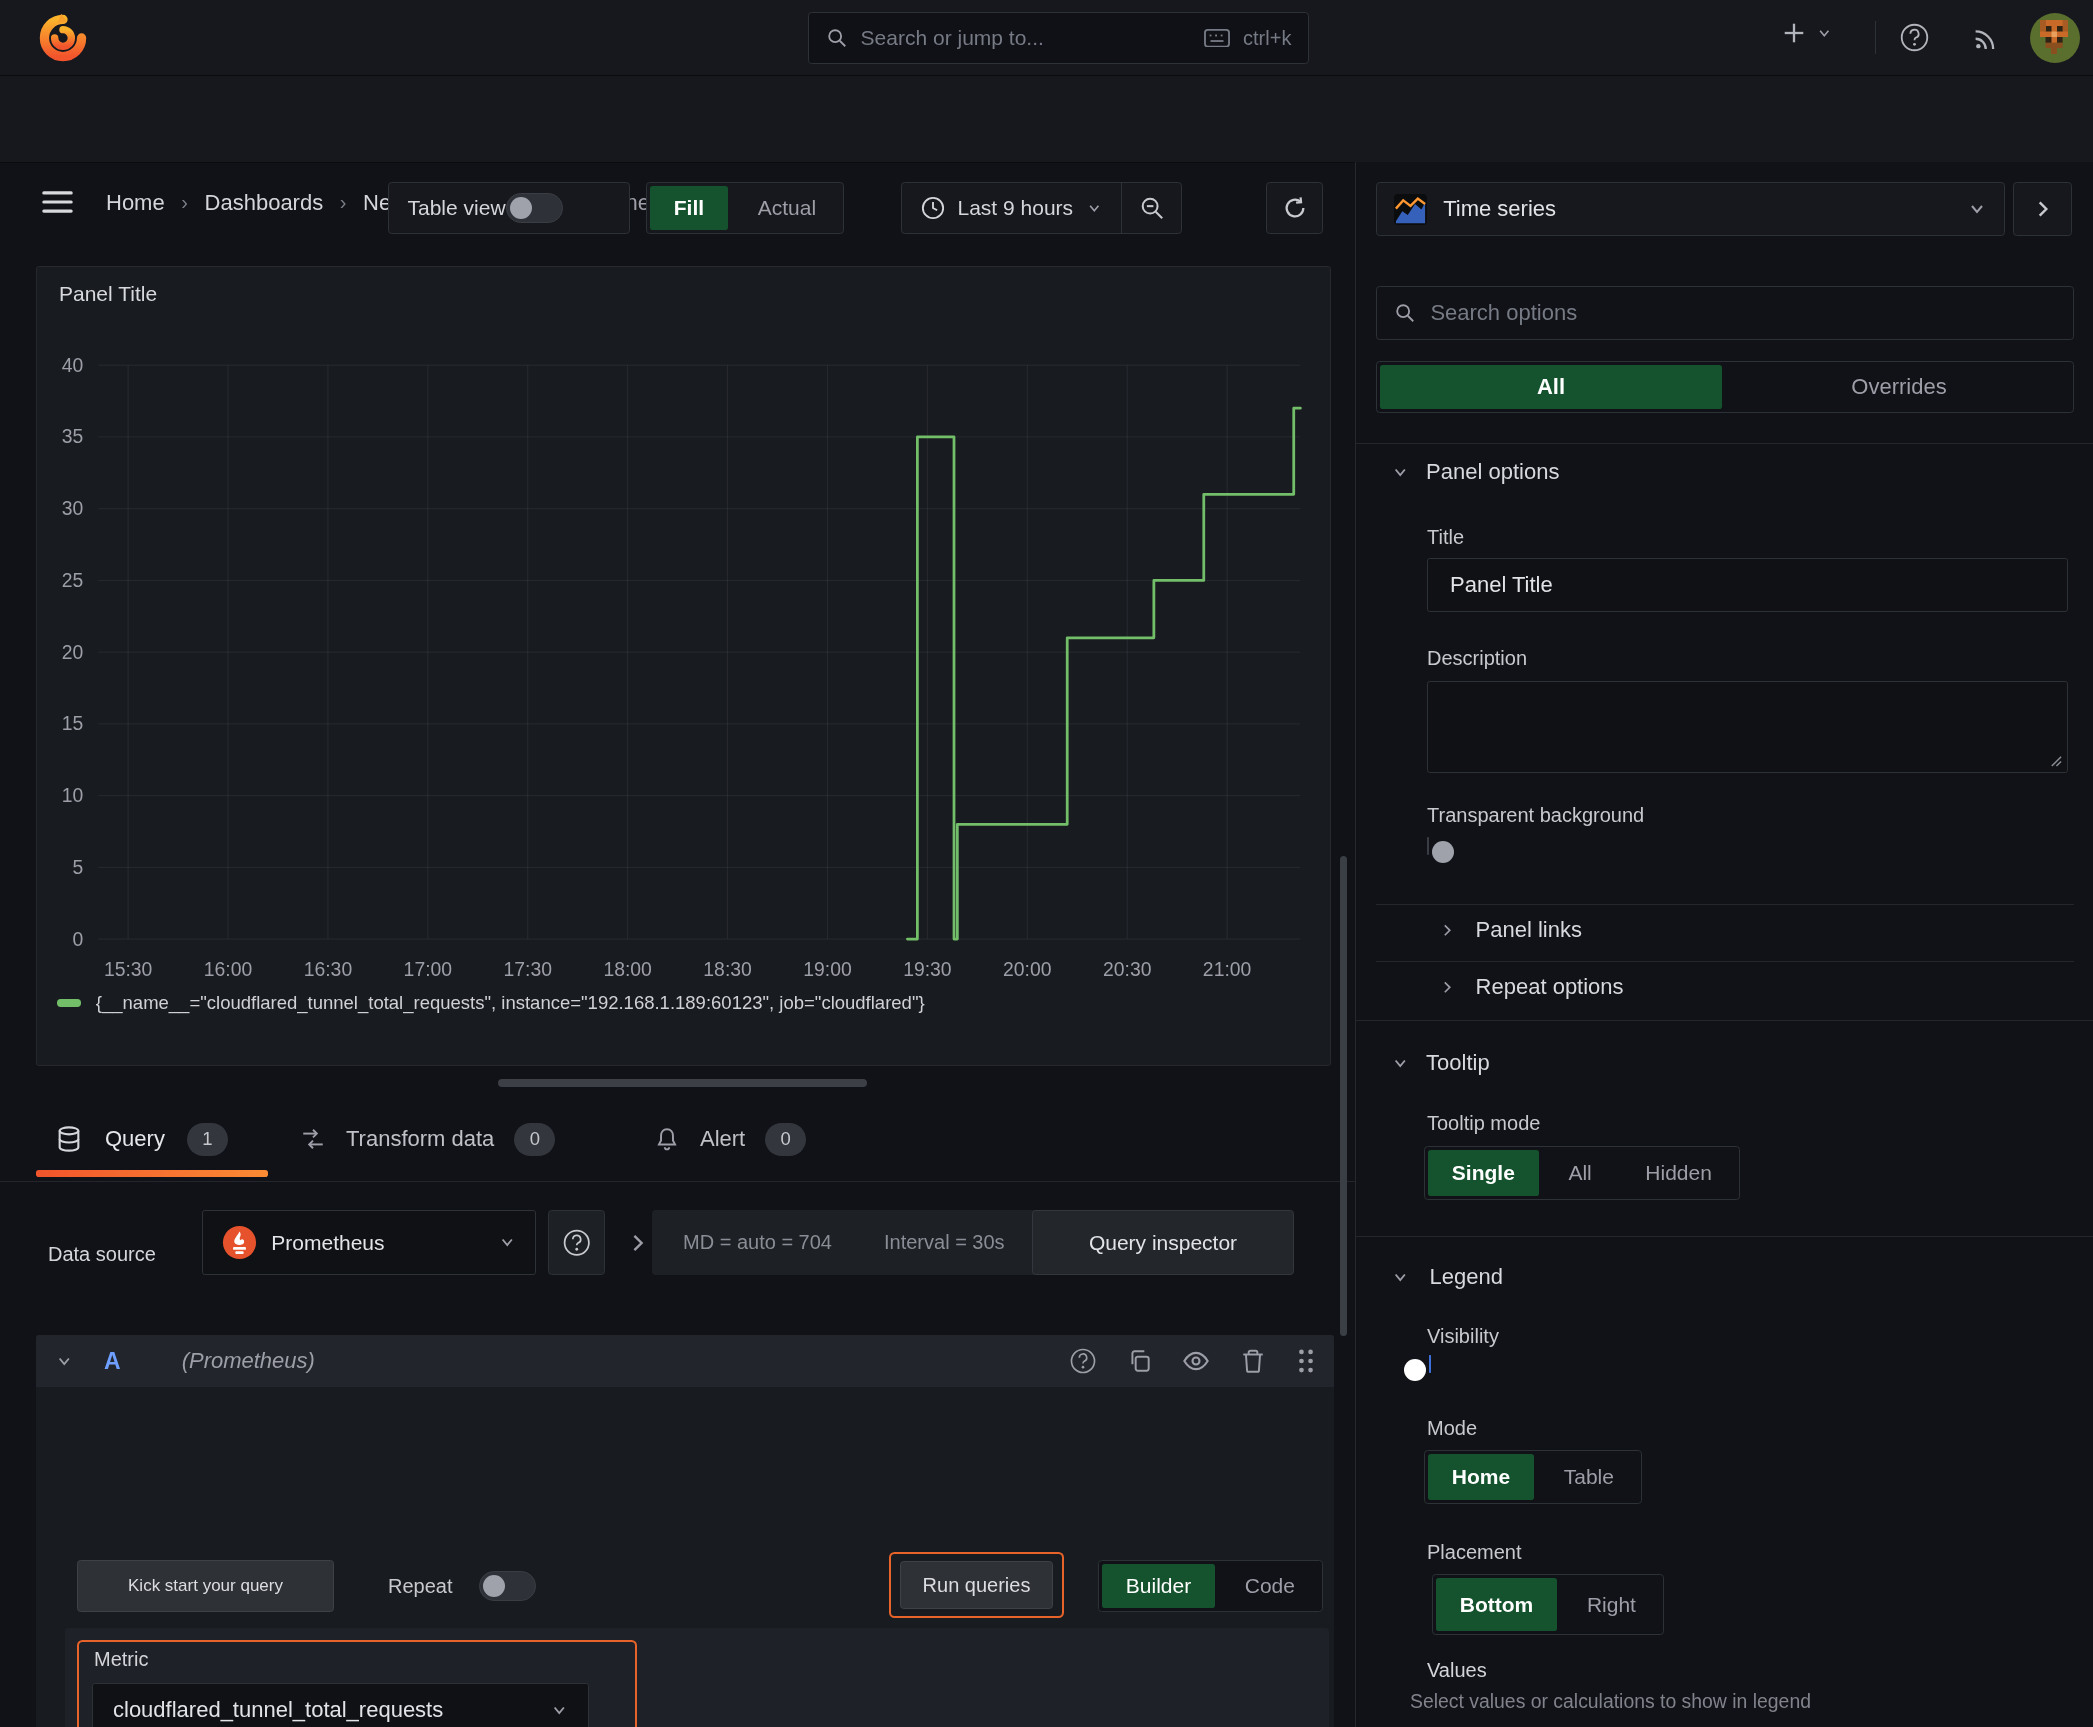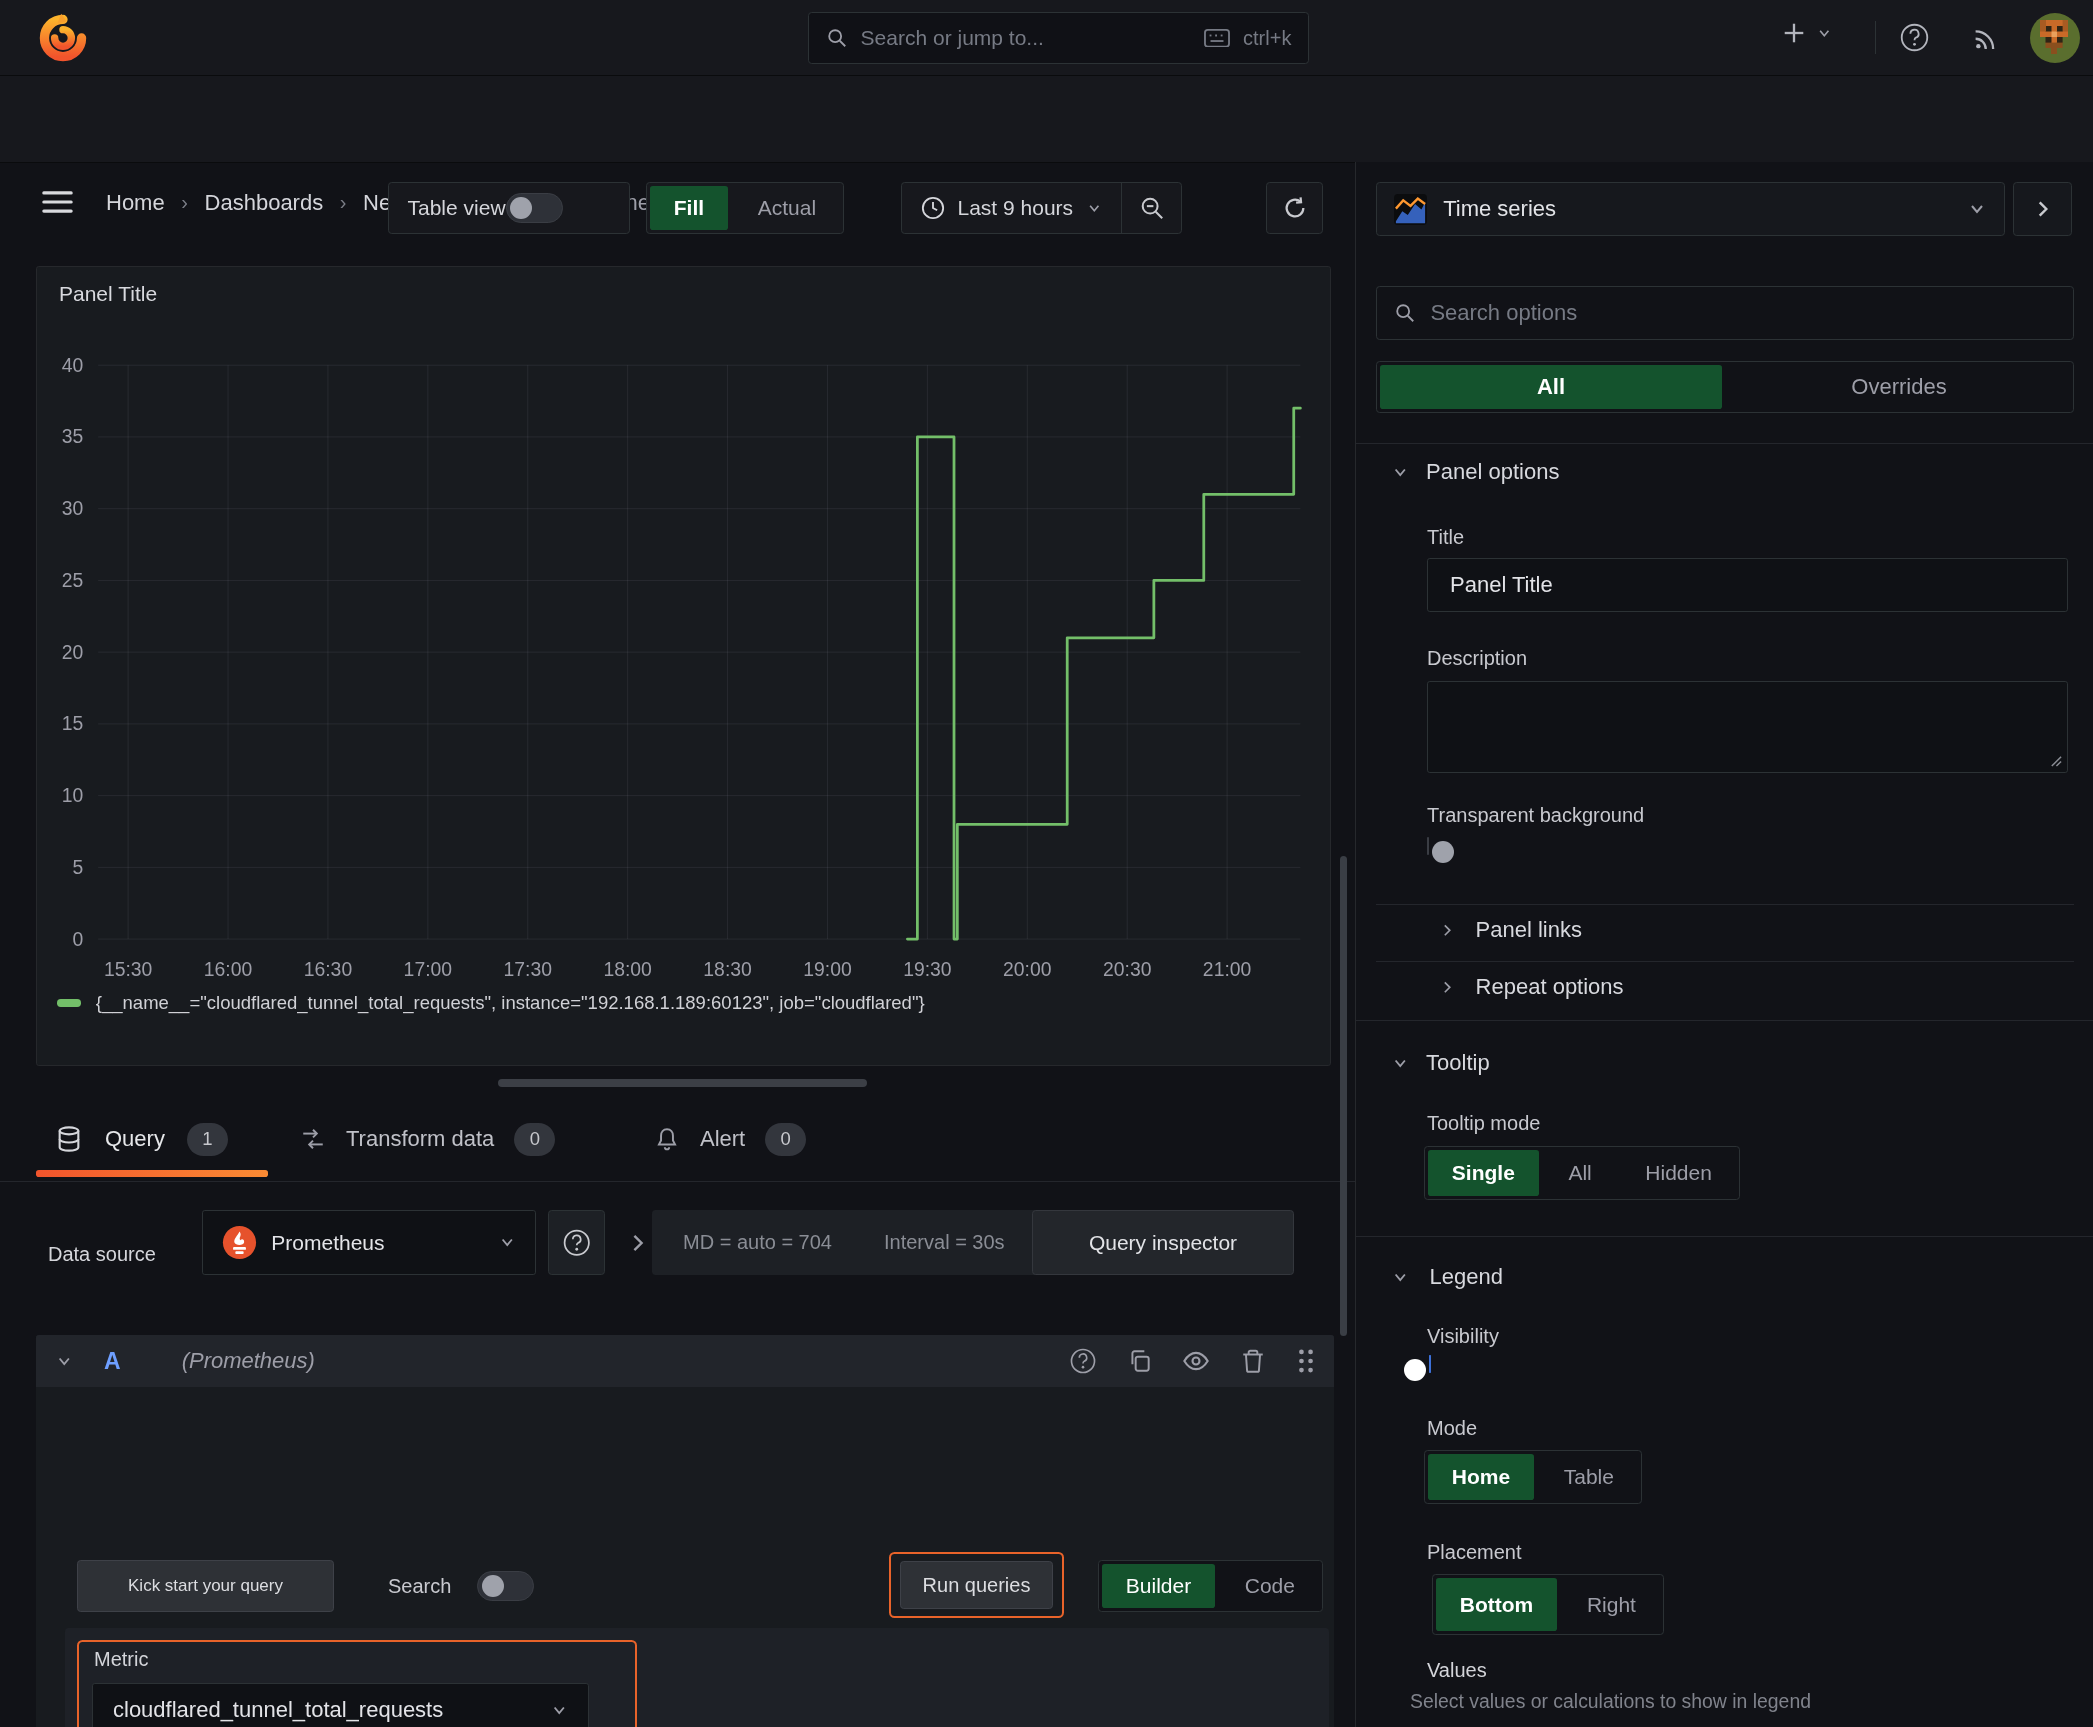--- a/index.html
+++ b/index.html
@@ -351,21 +351,21 @@
               <circle cx="6" cy="15" r="2.6"></circle>
               <circle cx="16" cy="15" r="2.6"></circle>
               <circle cx="6" cy="25" r="2.6"></circle>
               <circle cx="16" cy="25" r="2.6"></circle>
             </svg>
         </span>
       </div>
 
       <button class="btn btn-dark abs" style="left:41px;top:225px;width:257px;height:52px;font-size:17px">Kick start your query</button>
       <div class="abs row" style="left:352px;top:225px;height:52px;gap:26px">
-        <span style="font-size:20px;color:#c8c9cf">Search</span>
+        <span style="font-size:20px;color:#c8c9cf">Repeat</span>
         <span class="toggle">
             <span class="knob"></span>
           </span>
       </div>
       <div class="hl" style="left:853px;top:217px;width:175px;height:66px"></div>
       <button class="btn btn-dark abs" style="left:864px;top:226px;width:153px;height:48px;font-size:20px">Run queries</button>
       <div class="abs seg-group" style="left:1062px;top:225px;height:52px">
         <span class="seg active">Builder</span>
         <span class="seg">Code</span>
       </div>

